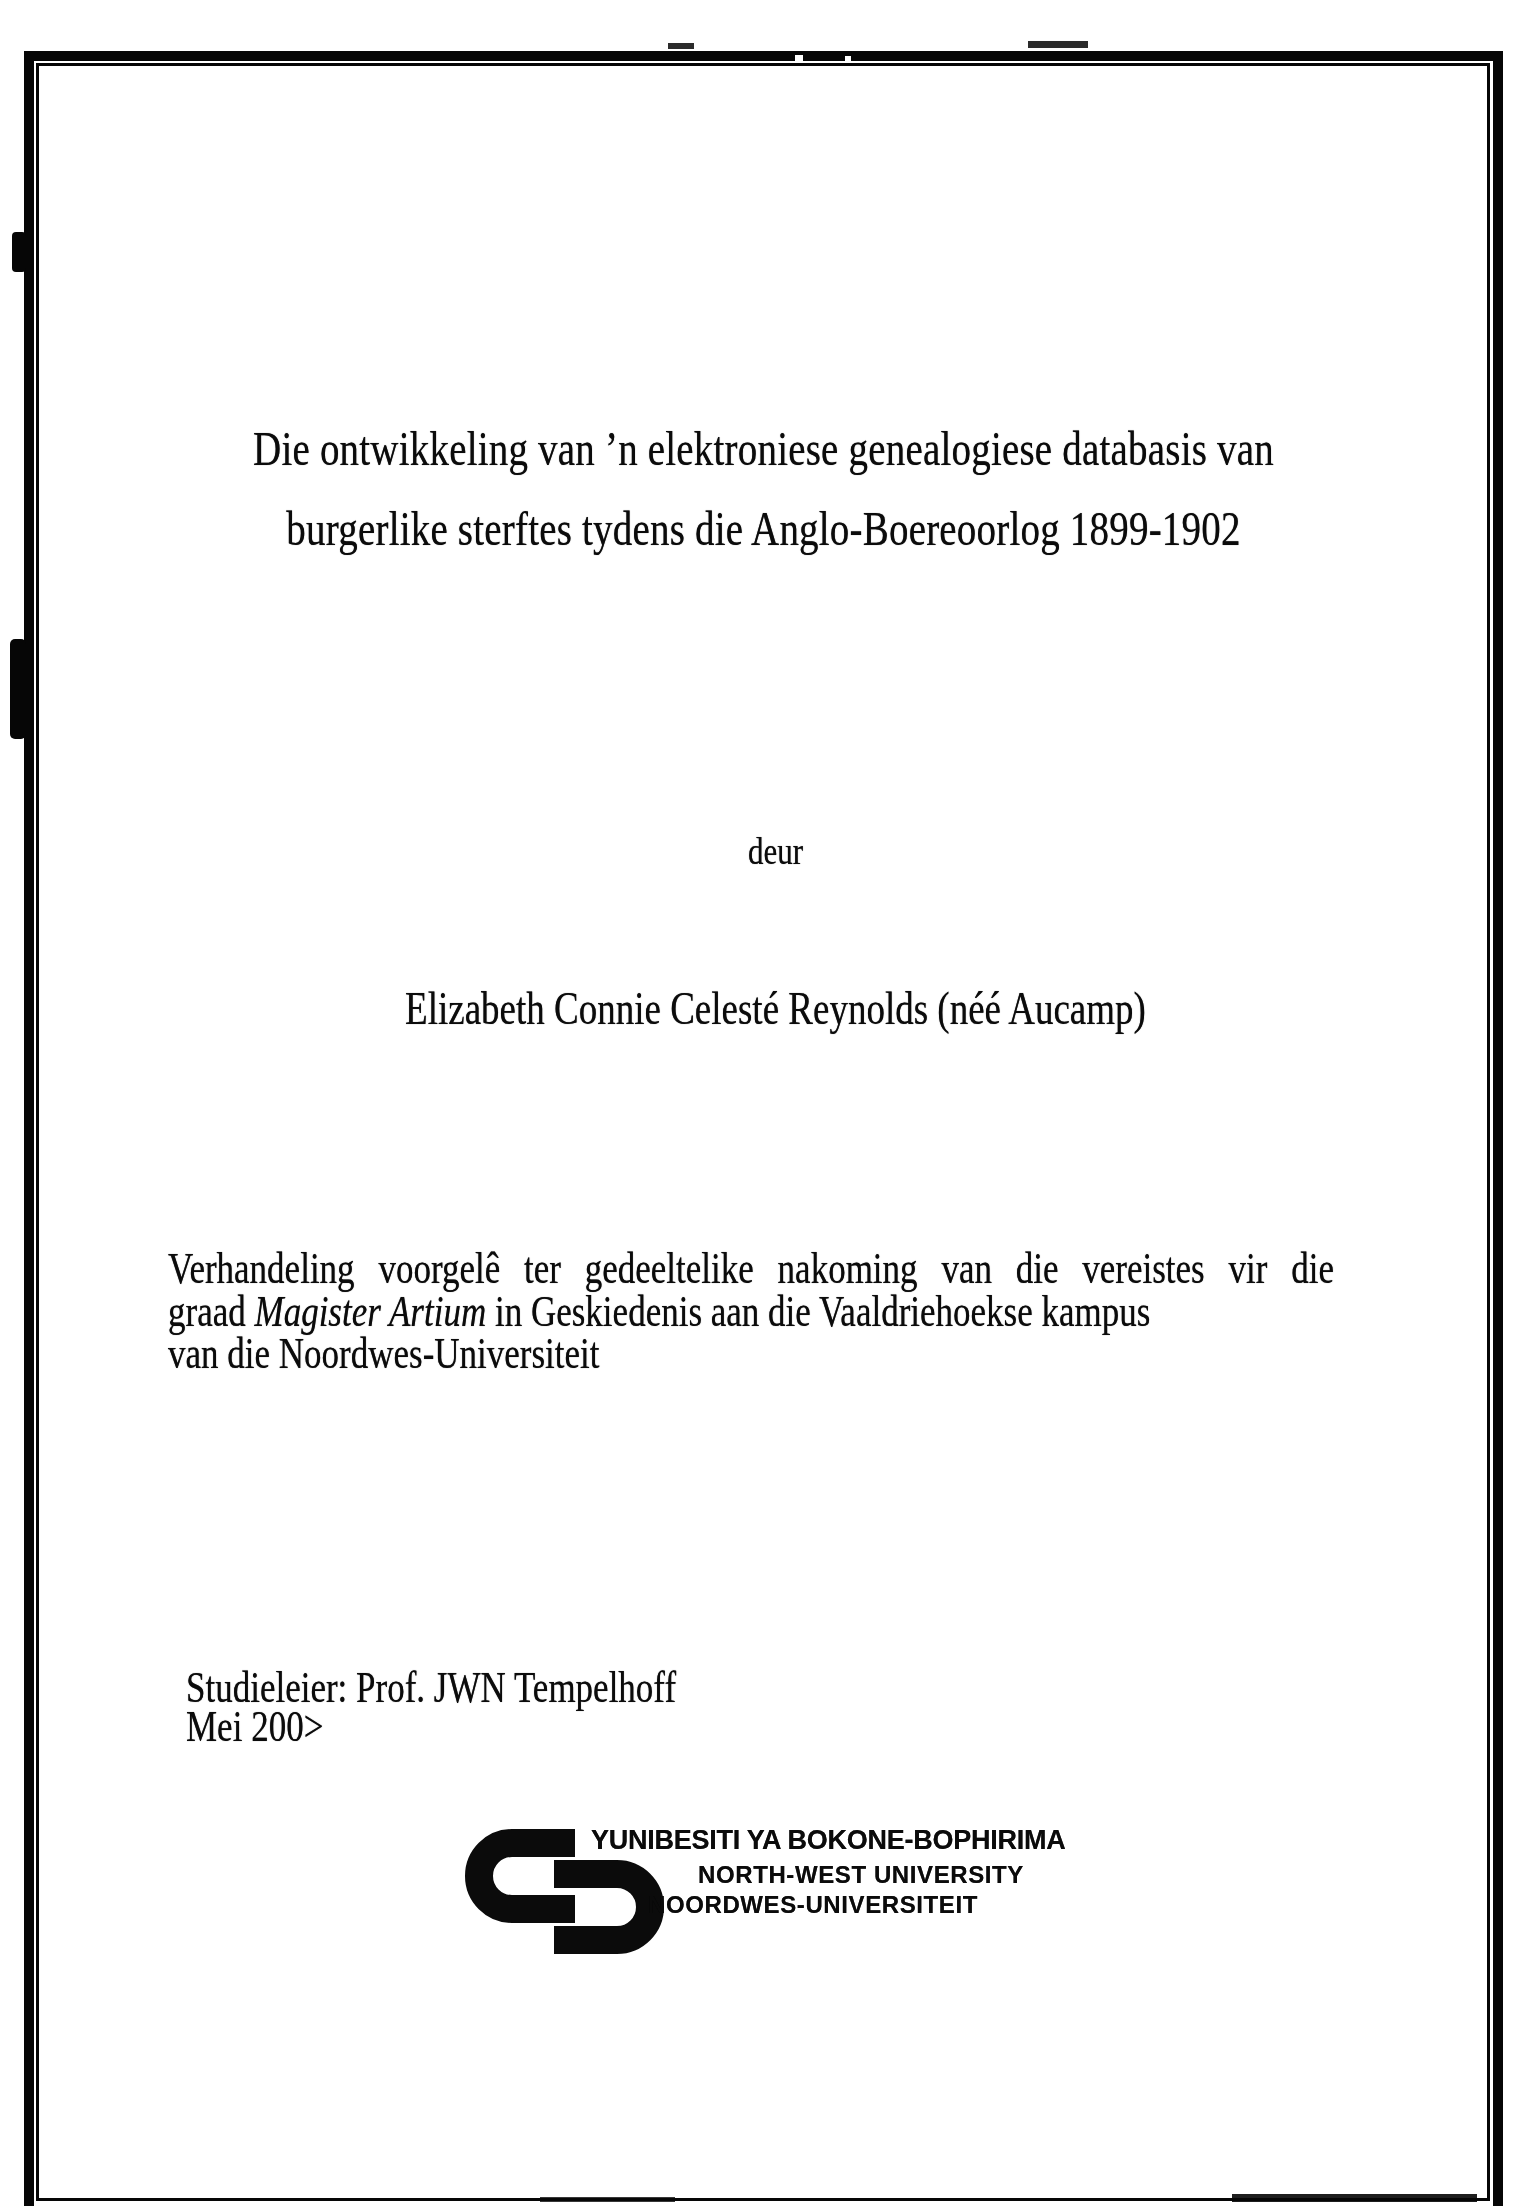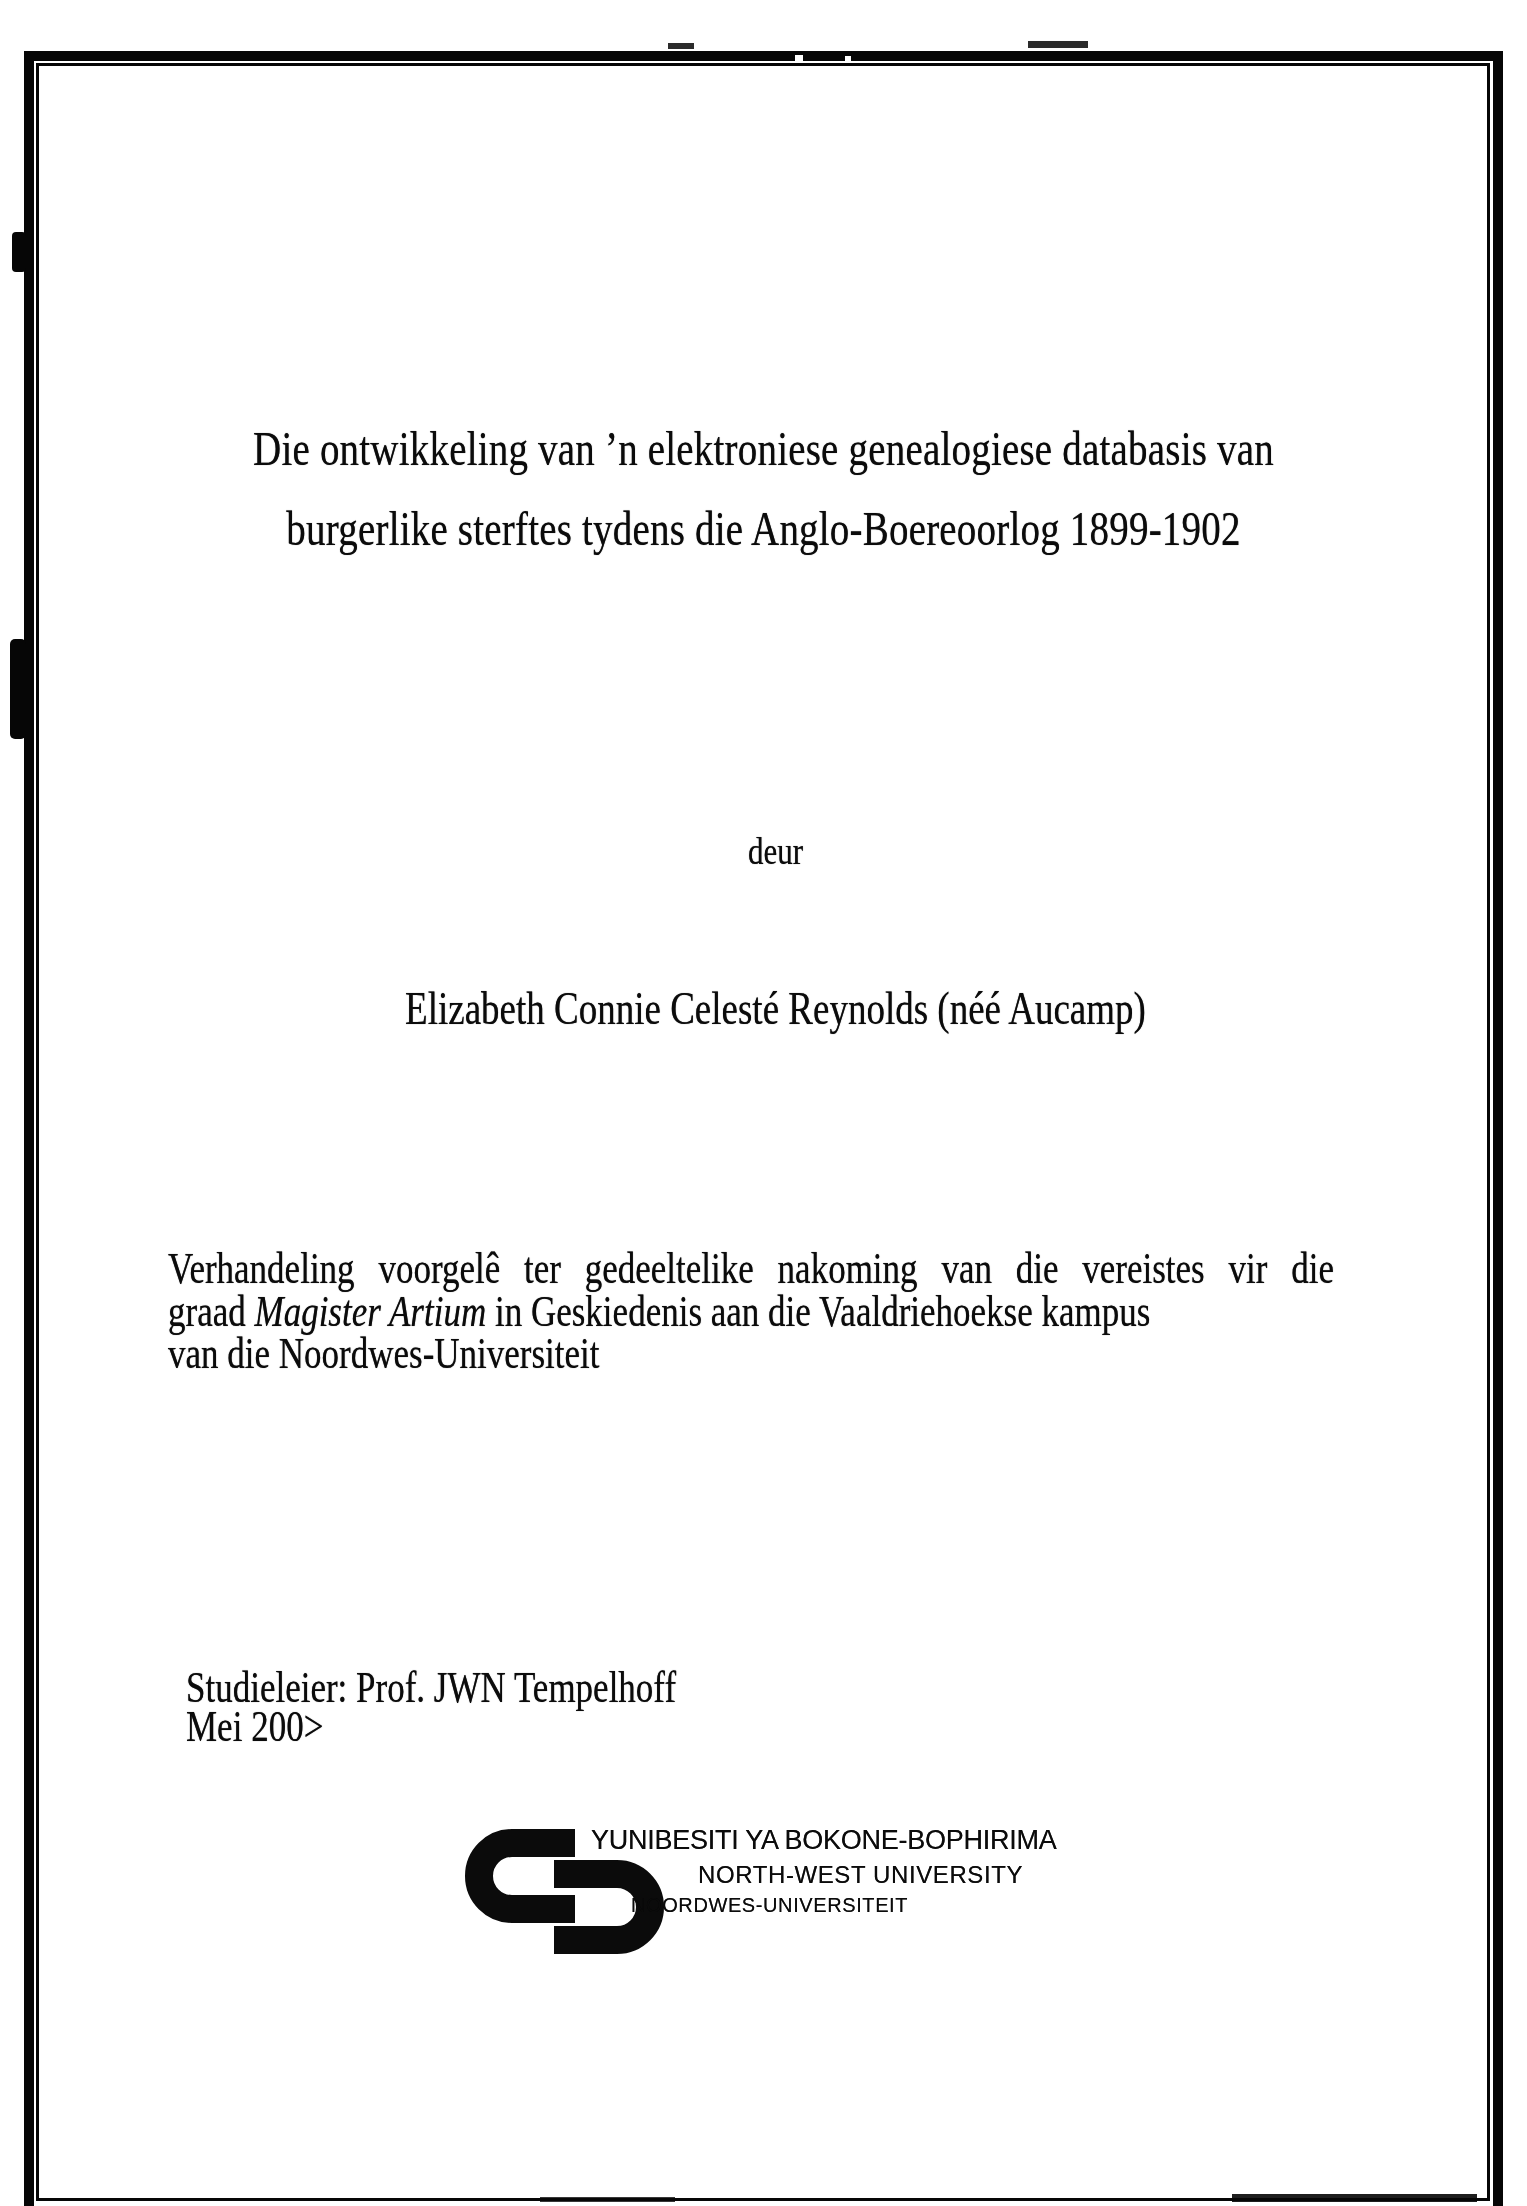--- a/index.html
+++ b/index.html
@@ -62,29 +62,29 @@
   .supervisor-block {
     position: absolute; left: 186px; top: 1641px;
     font-size: 35px; line-height: 31px;
   }
 
   
   .logo-mark { position: absolute; left: 455px; top: 1796px; }
   .logo-text {
     position: absolute;
     font-family: "Liberation Sans", sans-serif;
-    font-weight: 400;
+    font-weight: 700;
     color: #0b0b0b;
     letter-spacing: -0.25px;
     white-space: nowrap;
     text-shadow: 0 0 0.5px rgba(0,0,0,0.7);
   }
   .logo-l1 { left: 591px; top: 1800px; font-size: 27px; line-height: 27px; }
   .logo-l2 { left: 698px; top: 1834px; font-size: 24px; line-height: 28px; letter-spacing: 0.6px; }
-  .logo-l3 { left: 631px; top: 1864px; font-size: 20px; line-height: 28px; letter-spacing: 0.6px; }
+  .logo-l3 { left: 648px; top: 1864px; font-size: 24px; line-height: 28px; letter-spacing: 0.6px; }
 
   
   .artifact { position: absolute; background: #060606; }
   .a-left-blob1  { left: 12px;  top: 205px;  width: 14px;  height: 40px;  border-radius: 4px; }
   .a-left-blob2  { left: 10px;  top: 612px;  width: 16px;  height: 100px; border-radius: 5px; }
   .a-bottom-smudge1 { left: 1232px; top: 2167px; width: 245px; height: 8px; opacity: .9; }
   .a-bottom-smudge2 { left: 540px;  top: 2170px; width: 135px; height: 5px; opacity: .8; }
   .a-top-fleck1  { left: 668px;  top: 16px; width: 26px; height: 6px; opacity: .85; }
   .a-top-fleck2  { left: 1028px; top: 14px; width: 60px; height: 7px; opacity: .85; }
   .nick { position: absolute; background: #ffffff; }

